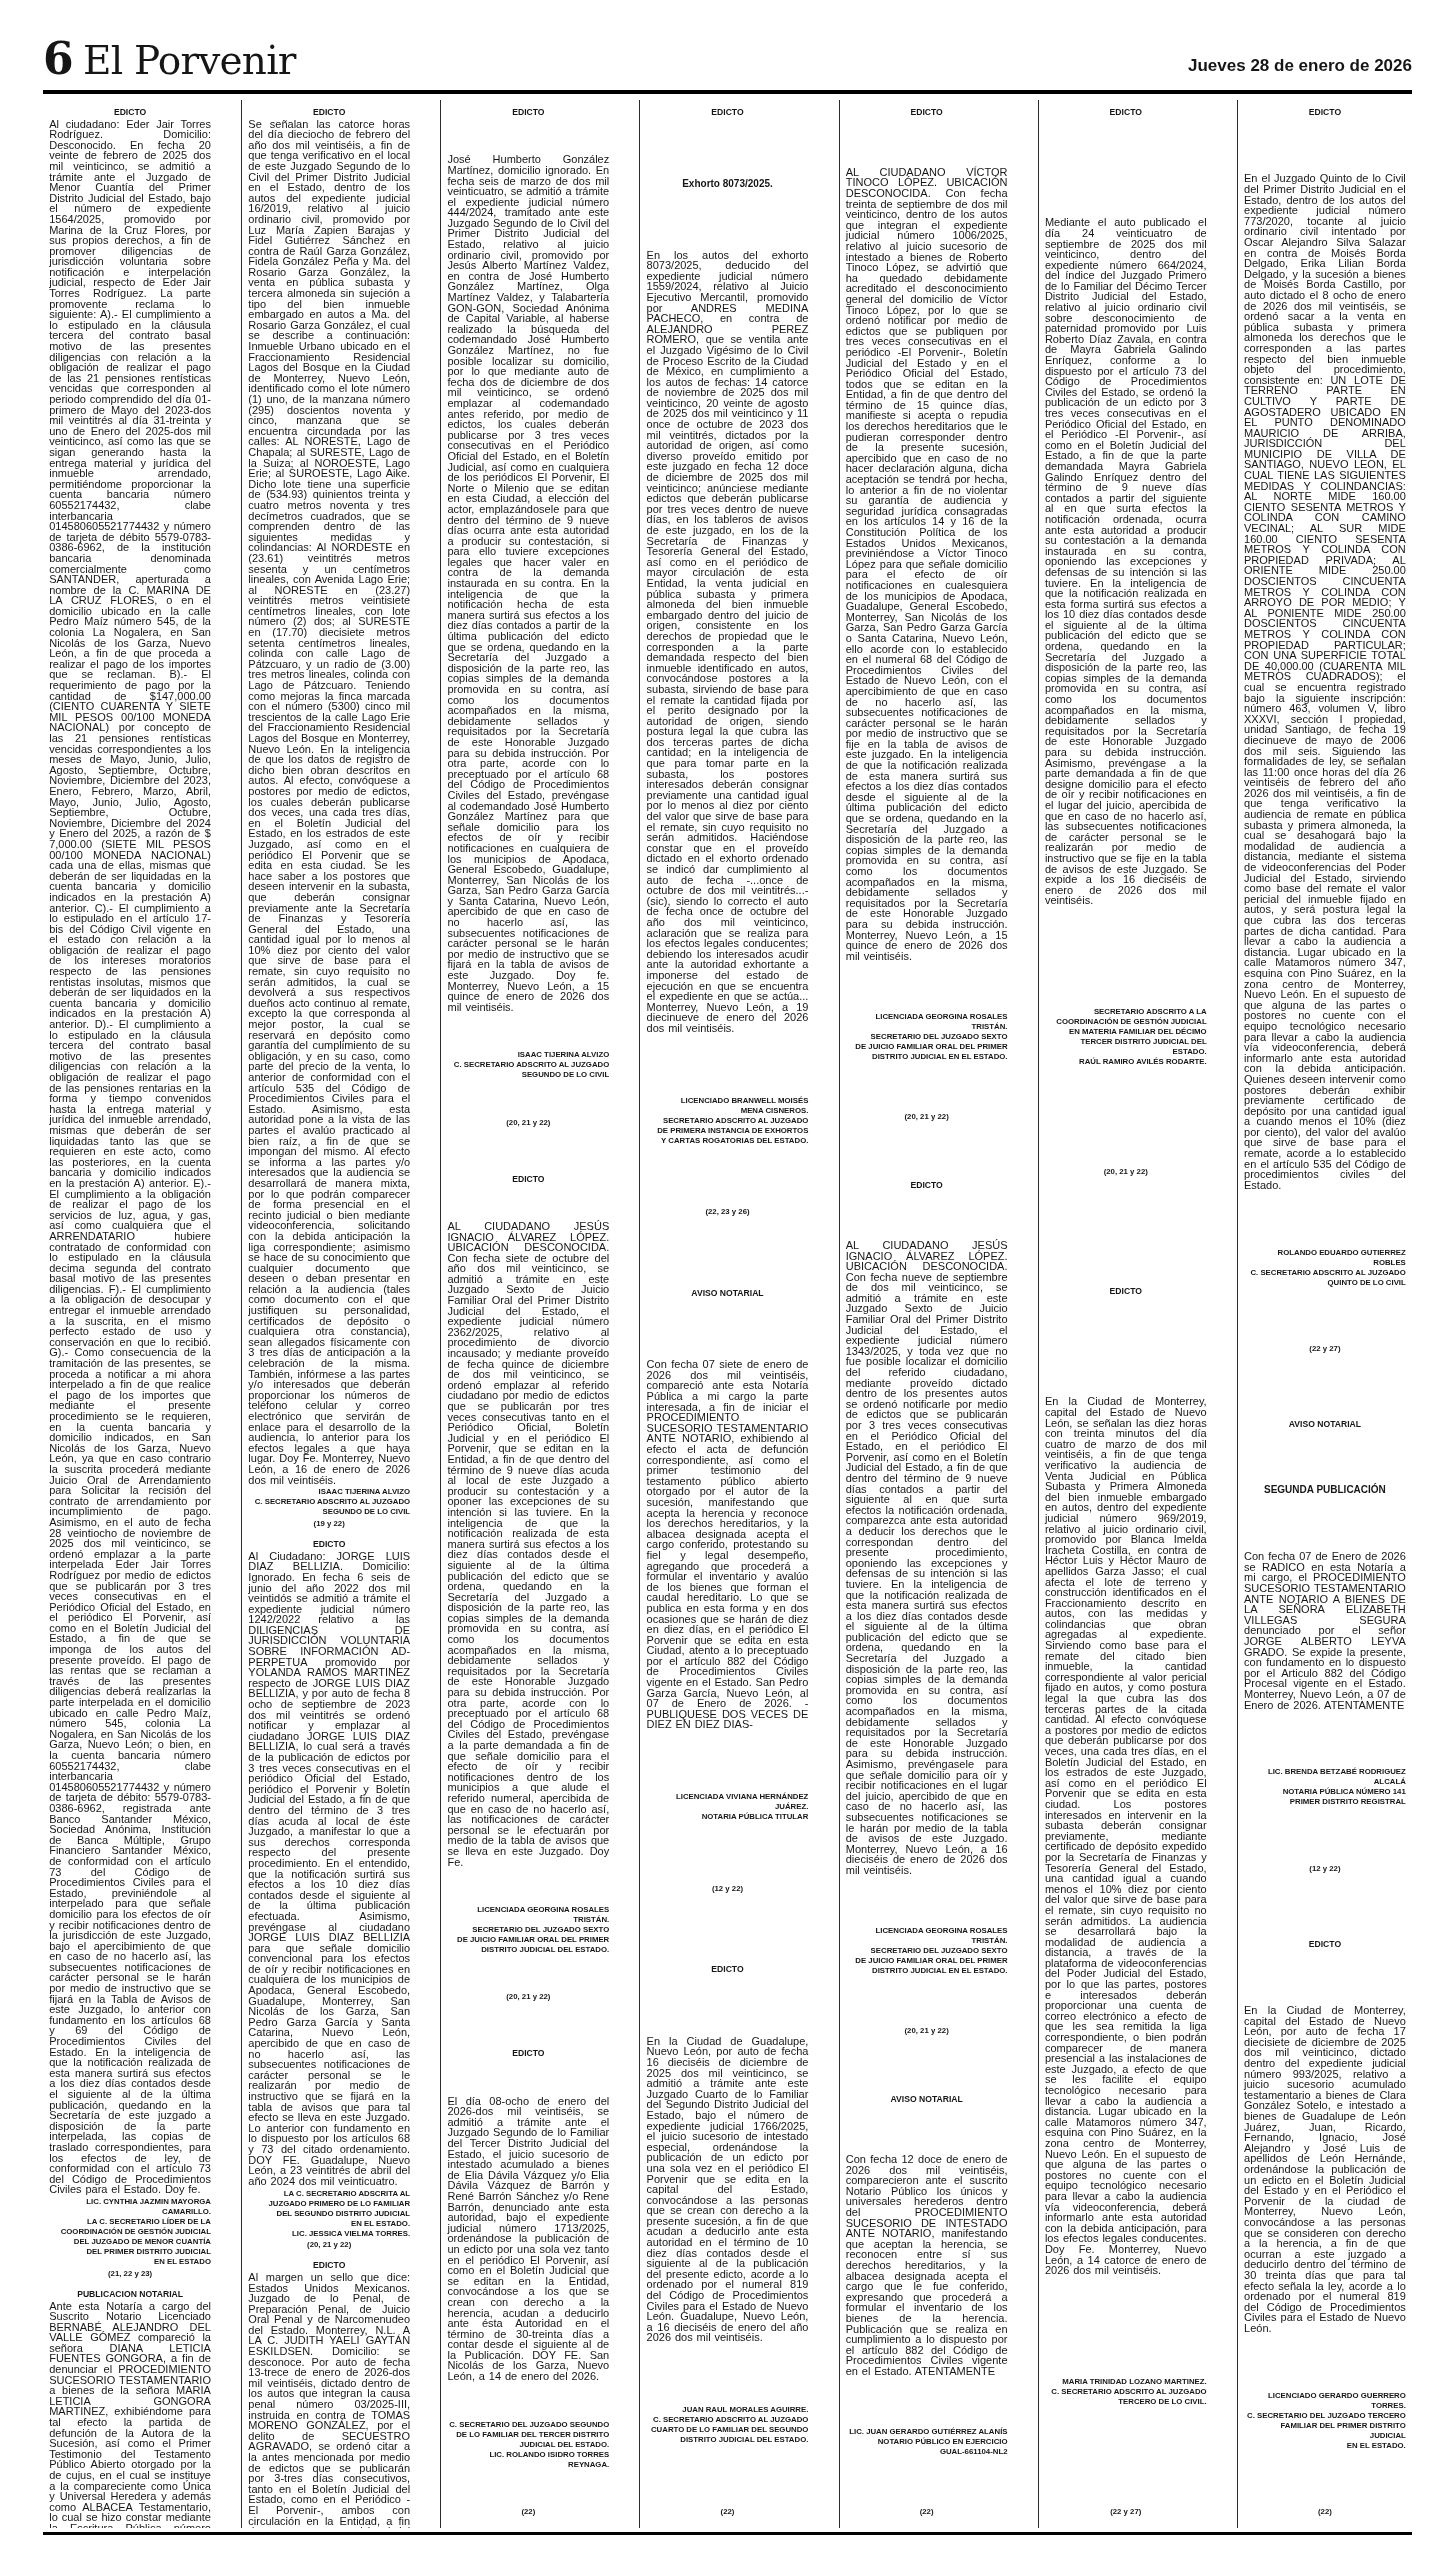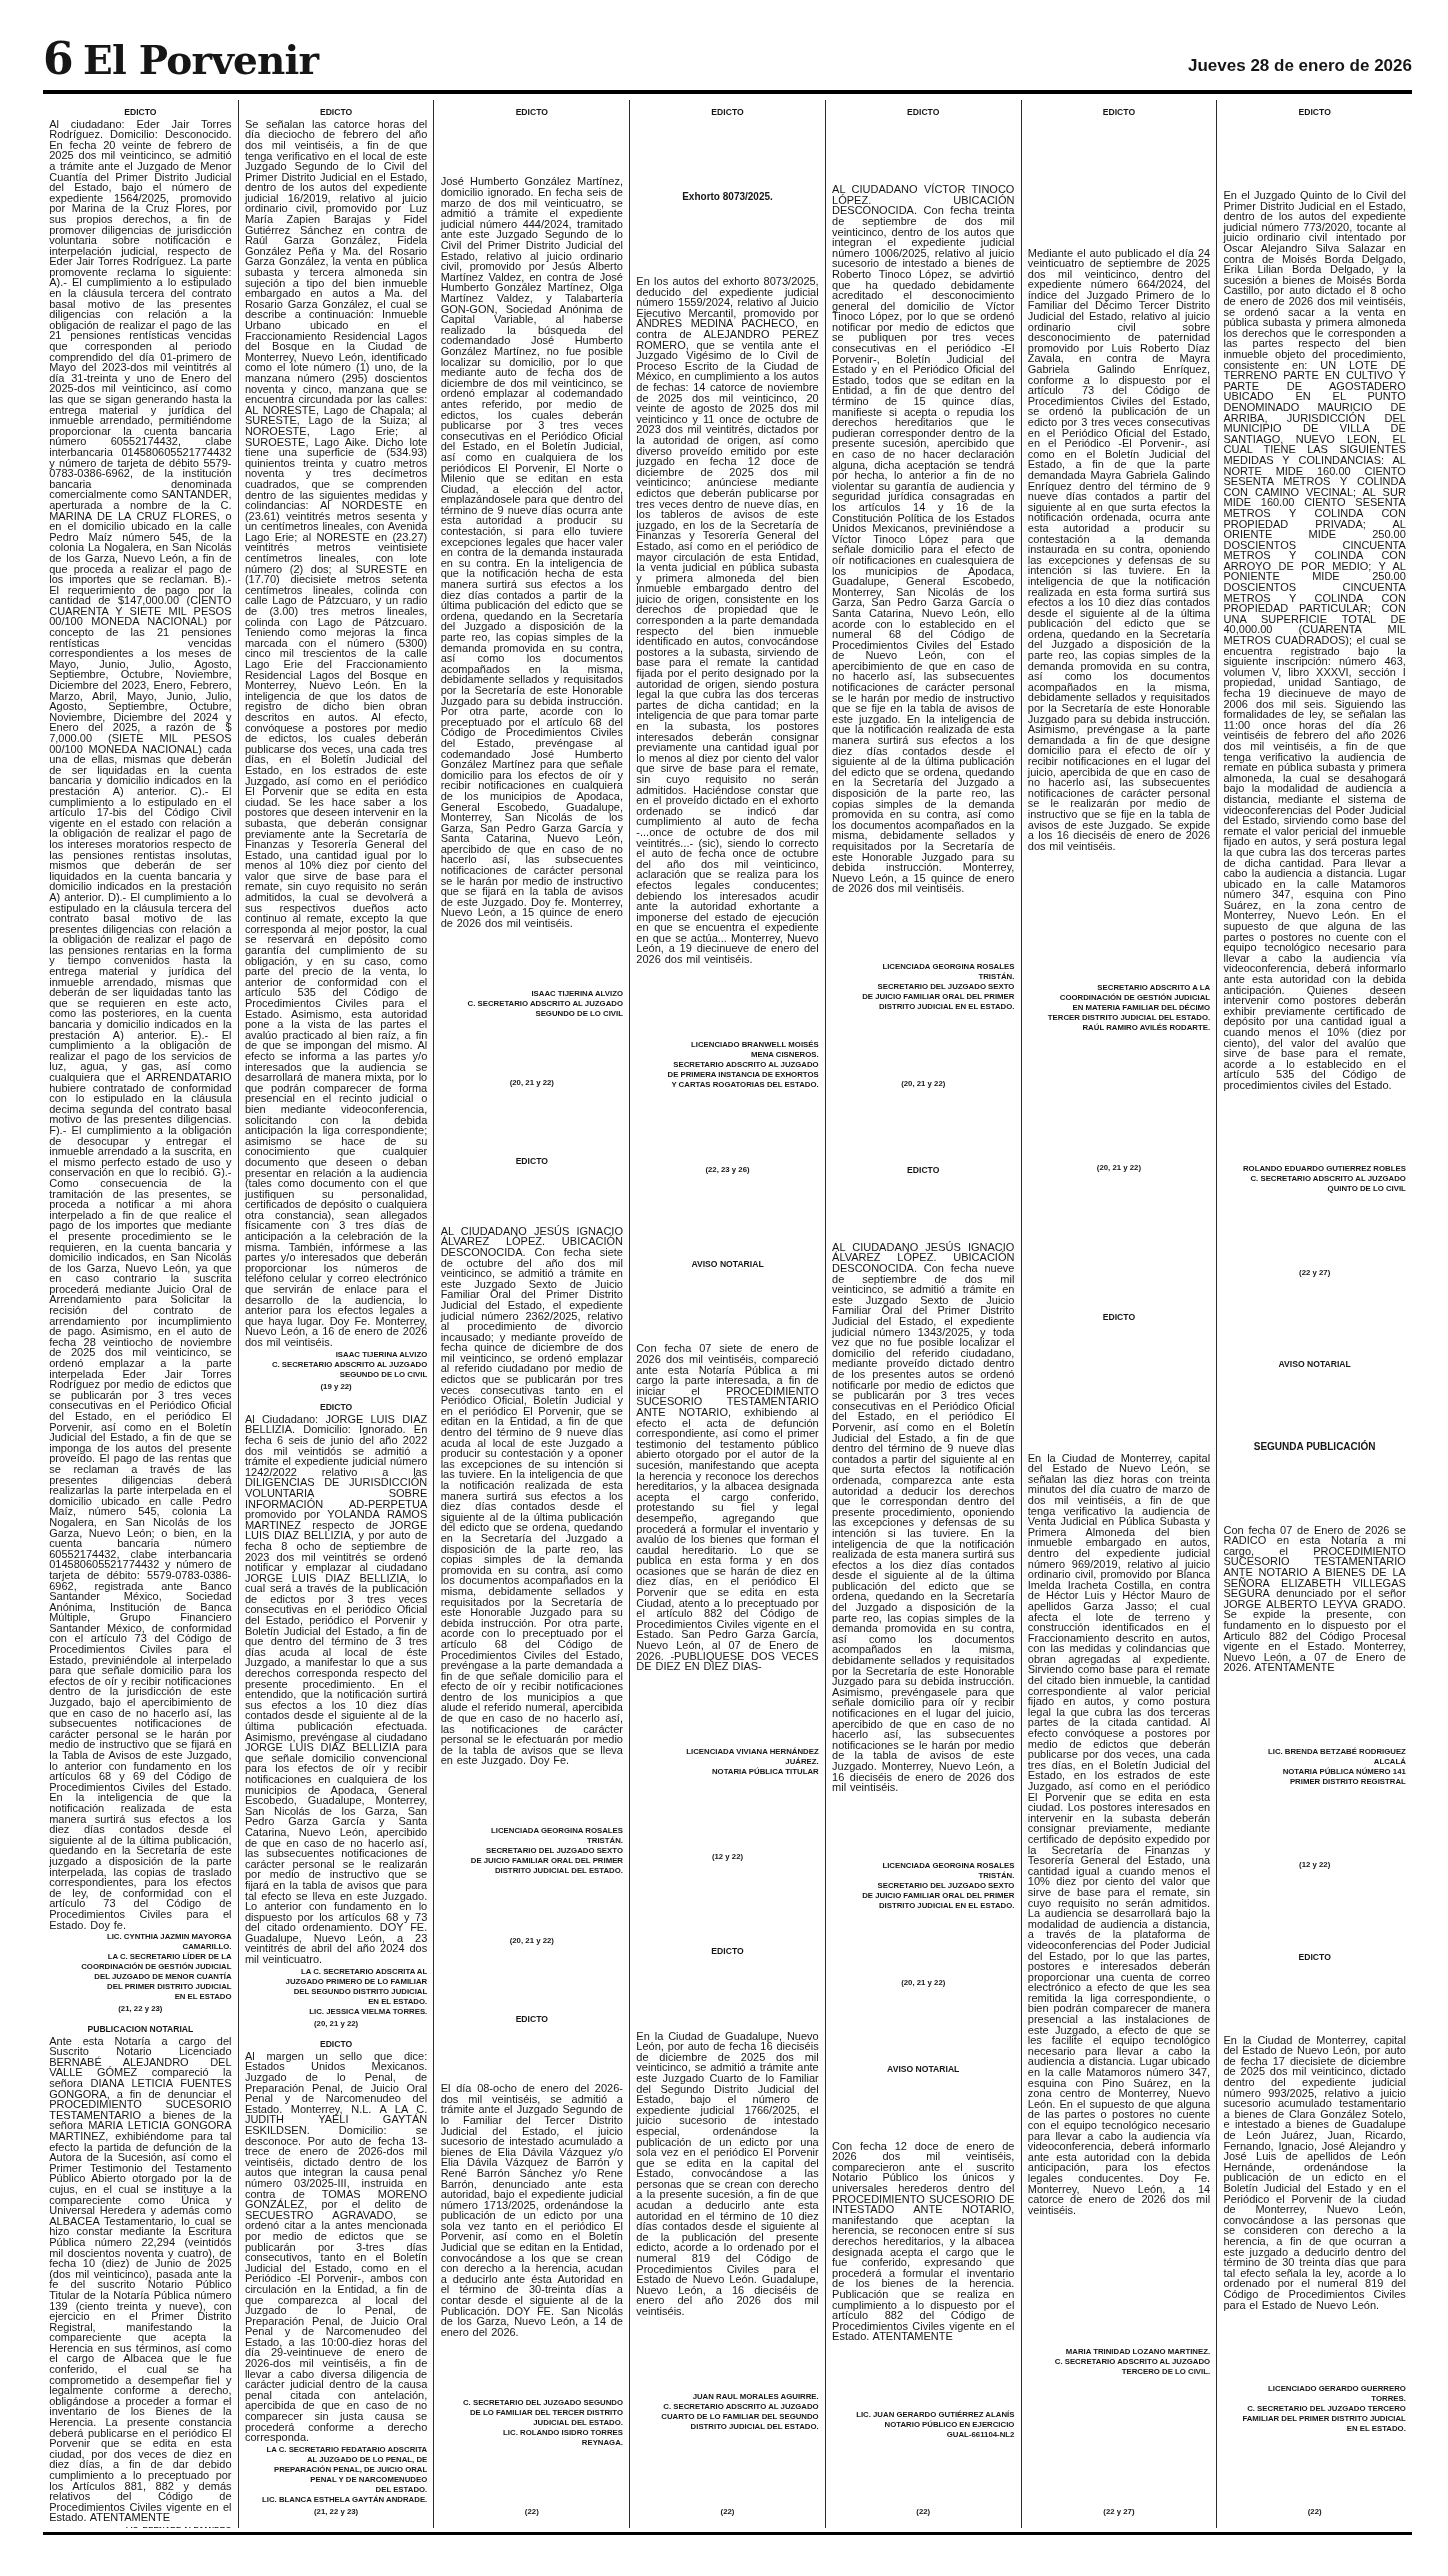--- a/index.html
+++ b/index.html
@@ -1,26 +1,26 @@
 <!DOCTYPE html>
 <html lang="es" style="font-size:12.5px"><head>
 <meta charset="utf-8">
 <style>
   html,body{margin:0;padding:0;background:#e8e8e8;}
   .sheet{position:relative;width:1449px;height:2576px;background:#ffffff;
          font-family:"Liberation Sans",sans-serif;color:#161616;overflow:hidden;}
   .mast{position:absolute;left:43px;top:37px;right:37px;display:flex;align-items:flex-end;}
   .pageno{font-family:"DejaVu Serif",serif;font-weight:bold;font-size:44px;line-height:44px;
           letter-spacing:-1.6px;margin-right:11px;}
-  .mastname{font-family:"DejaVu Serif",serif;font-weight:bold;font-size:39px;line-height:41px;
+  .mastname{font-family:"DejaVu Serif",serif;font-weight:normal;font-size:39px;line-height:41px;
             letter-spacing:-0.8px;}
   .dateline{margin-left:auto;font-weight:bold;font-size:17px;padding-bottom:4.7px;}
   .toprule{position:absolute;left:43px;right:37px;top:90px;height:3.9px;background:#000;}
   .botrule{position:absolute;left:43px;right:37px;bottom:41px;height:3.1px;background:#000;}
-  .cols{position:absolute;left:43px;right:37px;top:100px;bottom:48px;display:flex;}
+  .cols{position:absolute;left:43px;right:37px;top:100px;bottom:48px;display:flex;gap:24px;}
   .col{flex:1 1 0;padding:3.1px 6.2px 4.7px 6.2px;border-left:0.8px solid #2b2b2b;overflow:hidden;
        display:flex;flex-direction:column;justify-content:space-between;}
   .col:first-child{border-left:none;}
   .blk-h{text-align:center;font-weight:bold;font-size:8.6px;line-height:10px;margin:3.9px 0 1.6px 0;}
   .blk-sh{text-align:center;font-weight:bold;font-size:10px;line-height:9.3px;margin:0 0 1.6px 0;}
   .blk-p{font-size:11px;line-height:10.6px;text-align:justify;word-spacing:0.8px;}
   .blk-s{text-align:right;font-weight:bold;font-size:7.8px;line-height:10px;
          white-space:pre-line;margin-top:2.3px;}
   .blk-d{text-align:center;font-weight:bold;font-size:7.8px;line-height:10px;margin:1.6px 0 6.2px 0;}
 </style>

